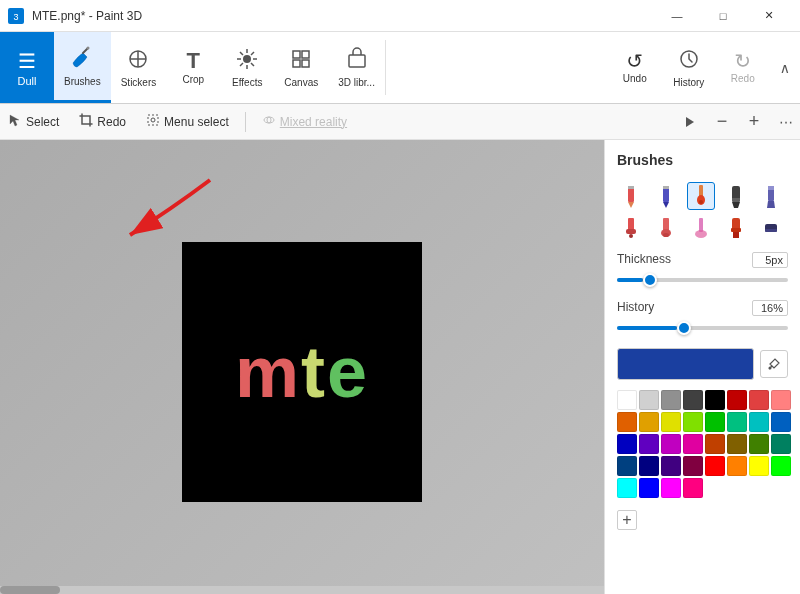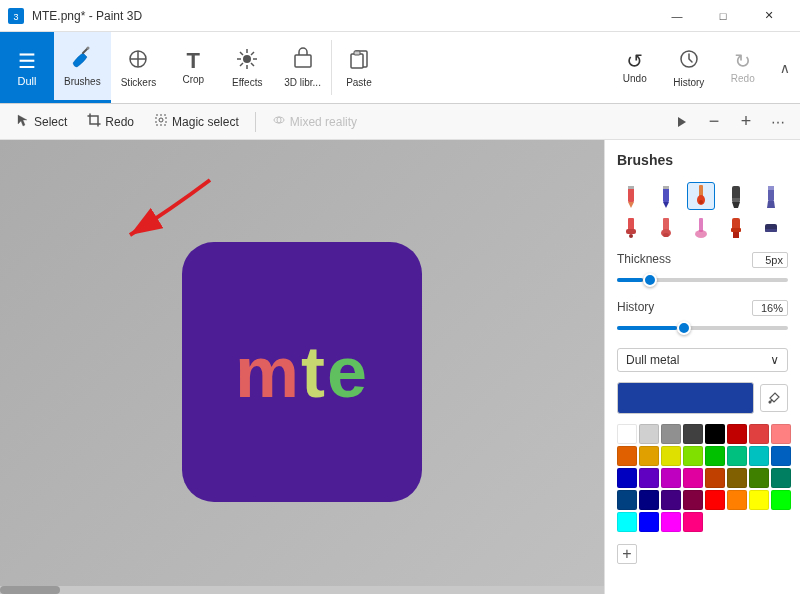--- a/index.html
+++ b/index.html
@@ -60,21 +60,21 @@
     .ribbon-divider { width: 1px; background: #e0e0e0; margin: 8px 0; }
     #ribbon-right { display: flex; align-items: stretch; margin-left: auto; }
 
     
     #toolbar {
       height: 36px;
       background: #f8f8f8;
       border-bottom: 1px solid #e0e0e0;
       display: flex;
       align-items: center;
-      padding: 0 8px;
+      padding: 0 0;
       gap: 4px;
     }
     .tool-btn {
       display: flex;
       align-items: center;
       gap: 4px;
       padding: 4px 8px;
       border-radius: 3px;
       cursor: pointer;
       font-size: 12px;
@@ -106,26 +106,25 @@
       width: 100%;
       height: 100%;
       background: linear-gradient(135deg, #ababab 0%, #c0c0c0 100%);
       position: absolute;
     }
     #canvas-inner {
       position: relative;
       z-index: 1;
       width: 240px;
       height: 260px;
-      background: #4c1d95;
+      background: #000000;
       display: flex;
       align-items: center;
       justify-content: center;
       margin-top: 10px;
-      border-radius: 32px;
     }
     #canvas-text {
       font-size: 72px;
       font-weight: bold;
       font-family: Arial, sans-serif;
       letter-spacing: 2px;
     }
     .letter-m { color: #e06060; }
     .letter-t { color: #c8d870; }
     .letter-e { color: #60c060; }
@@ -356,37 +355,38 @@
           <line x1="16" y1="16" x2="19" y2="19" stroke="#555" stroke-width="1.5"></line>
           <line x1="19" y1="5" x2="16" y2="8" stroke="#555" stroke-width="1.5"></line>
           <line x1="8" y1="16" x2="5" y2="19" stroke="#555" stroke-width="1.5"></line>
         </svg>
     </div>
     <div class="ribbon-label">Effects</div>
   </div>
   <div class="ribbon-item">
     <div class="ribbon-icon">
       <svg width="24" height="24" viewBox="0 0 24 24">
-          <rect x="4" y="8" width="16" height="12" rx="1" fill="none" stroke="#555" stroke-width="1.5"></rect>
-          <path d="M8 8V5a4 4 0 018 0v3" fill="none" stroke="#555" stroke-width="1.5"></path>
-        </svg>
-    </div>
-    <div class="ribbon-label">3D libr...</div>
-  </div>
-  <div class="ribbon-divider"></div>
+          <rect x="4" y="4" width="7" height="7" fill="none" stroke="#555" stroke-width="1.5"></rect>
+          <rect x="13" y="4" width="7" height="7" fill="none" stroke="#555" stroke-width="1.5"></rect>
+          <rect x="4" y="13" width="7" height="7" fill="none" stroke="#555" stroke-width="1.5"></rect>
+          <rect x="13" y="13" width="7" height="7" fill="none" stroke="#555" stroke-width="1.5"></rect>
+        </svg>
+    </div>
+    <div class="ribbon-label">Canvas</div>
+  </div>
   <div class="ribbon-item">
     <div class="ribbon-icon">
       <svg width="24" height="24" viewBox="0 0 24 24">
-          <rect x="8" y="4" width="12" height="16" rx="1" fill="none" stroke="#555" stroke-width="1.5"></rect>
-          <rect x="4" y="7" width="12" height="14" rx="1" fill="white" stroke="#555" stroke-width="1.5"></rect>
-          <rect x="7" y="4" width="6" height="4" rx="1" fill="#ccc" stroke="#555" stroke-width="1"></rect>
-        </svg>
-    </div>
-    <div class="ribbon-label">Paste</div>
-  </div>
+          <rect x="4" y="8" width="16" height="12" rx="1" fill="none" stroke="#555" stroke-width="1.5"></rect>
+          <path d="M8 8V5a4 4 0 018 0v3" fill="none" stroke="#555" stroke-width="1.5"></path>
+        </svg>
+    </div>
+    <div class="ribbon-label">3D libr...</div>
+  </div>
+  <div class="ribbon-divider"></div>
   <div id="ribbon-right">
     <div class="ribbon-item">
       <div class="ribbon-icon" style="font-size:20px;">↺</div>
       <div class="ribbon-label">Undo</div>
     </div>
     <div class="ribbon-item">
       <div class="ribbon-icon">
         <svg width="24" height="24" viewBox="0 0 24 24">
             <circle cx="12" cy="12" r="8" fill="none" stroke="#555" stroke-width="1.5"></circle>
             <polyline points="12,7 12,12 15,15" fill="none" stroke="#555" stroke-width="1.5" stroke-linecap="round"></polyline>
@@ -422,31 +422,31 @@
     </span>
     <span>Redo</span>
   </div>
   <div class="tool-btn">
     <span class="tool-icon">
       <svg width="14" height="14" viewBox="0 0 14 14">
           <rect x="2" y="2" width="10" height="10" fill="none" stroke="#555" stroke-width="1" stroke-dasharray="2,2"></rect>
           <circle cx="7" cy="7" r="2" fill="none" stroke="#555" stroke-width="1"></circle>
         </svg>
     </span>
-    <span>Magic select</span>
+    <span>Menu select</span>
   </div>
   <div class="tool-separator"></div>
   <div class="tool-btn" style="opacity:0.5;">
     <span class="tool-icon">
       <svg width="14" height="14" viewBox="0 0 14 14">
           <ellipse cx="7" cy="7" rx="5" ry="3" fill="none" stroke="#888" stroke-width="1"></ellipse>
           <ellipse cx="7" cy="7" rx="2" ry="3" fill="none" stroke="#888" stroke-width="1"></ellipse>
         </svg>
     </span>
-    <span style="color:#888;">Mixed reality</span>
+    <span style="color:#888;text-decoration:underline;">Mixed reality</span>
   </div>
   <div id="toolbar-right">
     <div class="toolbar-action">
       <svg width="12" height="12" viewBox="0 0 12 12">
           <polygon points="2,1 10,6 2,11" fill="#555"></polygon>
         </svg>
     </div>
     <div class="toolbar-action" style="font-size:18px;font-weight:300;">−</div>
     <div class="toolbar-action" style="font-size:18px;font-weight:300;">+</div>
     <div class="toolbar-action" style="font-size:14px;">⋯</div>
@@ -573,24 +573,20 @@
         <div class="panel-value-box">16%</div>
       </div>
       <div class="slider-container">
         <div class="slider-track">
           <div class="slider-fill-blue" style="width:35%;"></div>
           <div class="slider-thumb" style="left:35%;"></div>
         </div>
       </div>
     </div>
 
-    <div class="panel-dropdown">
-      <span>Dull metal</span>
-      <span>∨</span>
-    </div>
 
     <div id="color-swatch">
       <div id="current-color" style="background: rgb(26, 63, 160);"></div>
       <div id="eyedropper-btn">
         <svg width="14" height="14" viewBox="0 0 14 14">
             <path d="M2 12L5 9L3 7L8 2L12 6L7 11L5 9" fill="none" stroke="#555" stroke-width="1.2"></path>
             <circle cx="3" cy="11" r="1.5" fill="#555"></circle>
           </svg>
       </div>
     </div>

